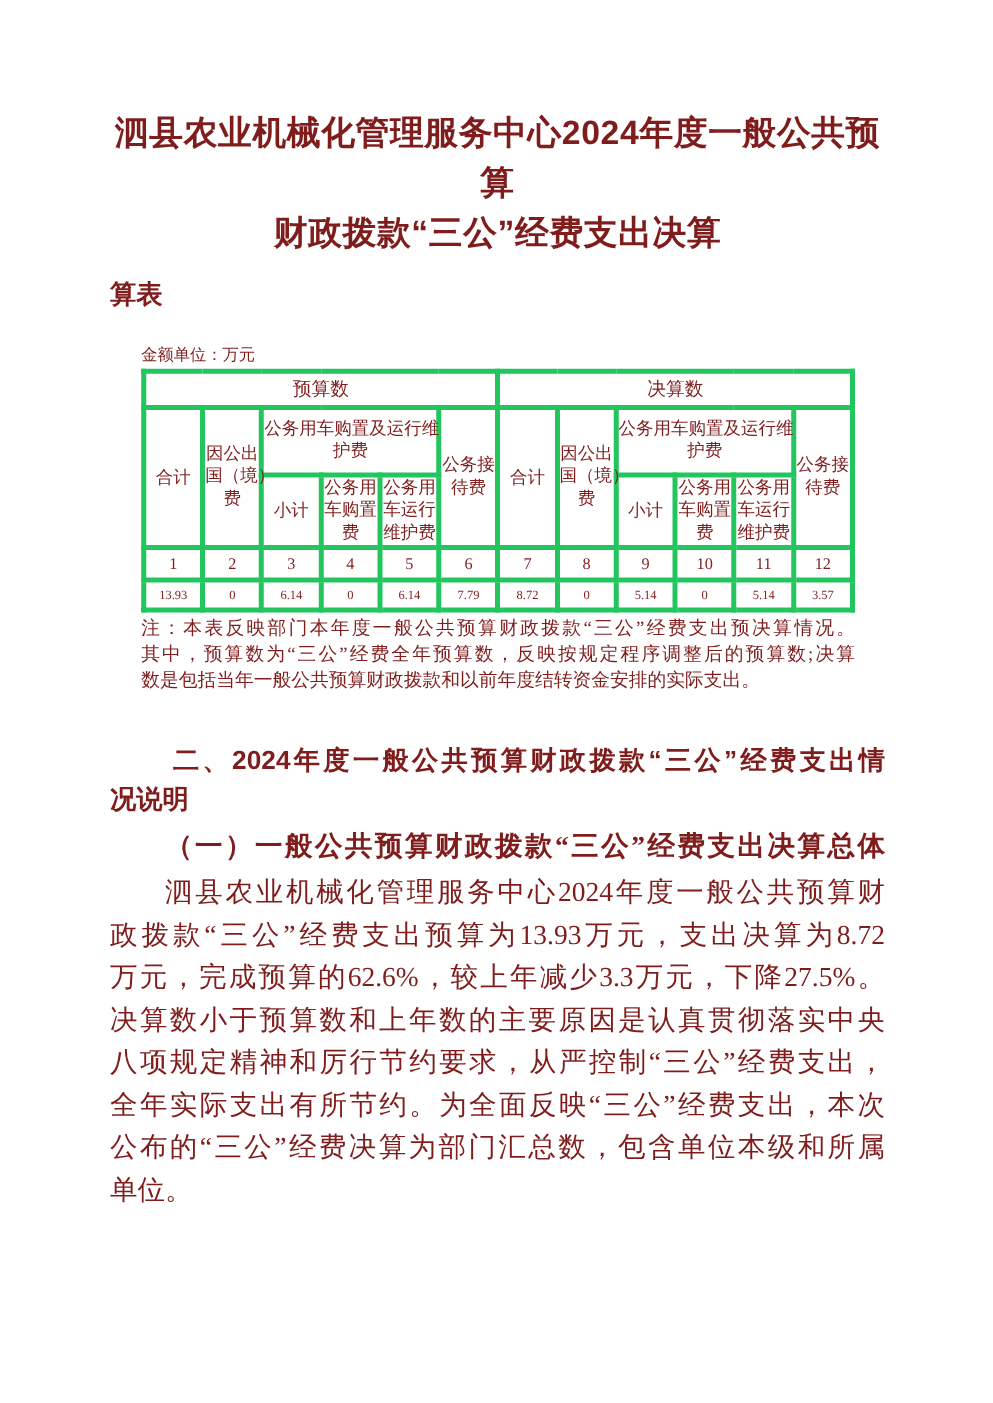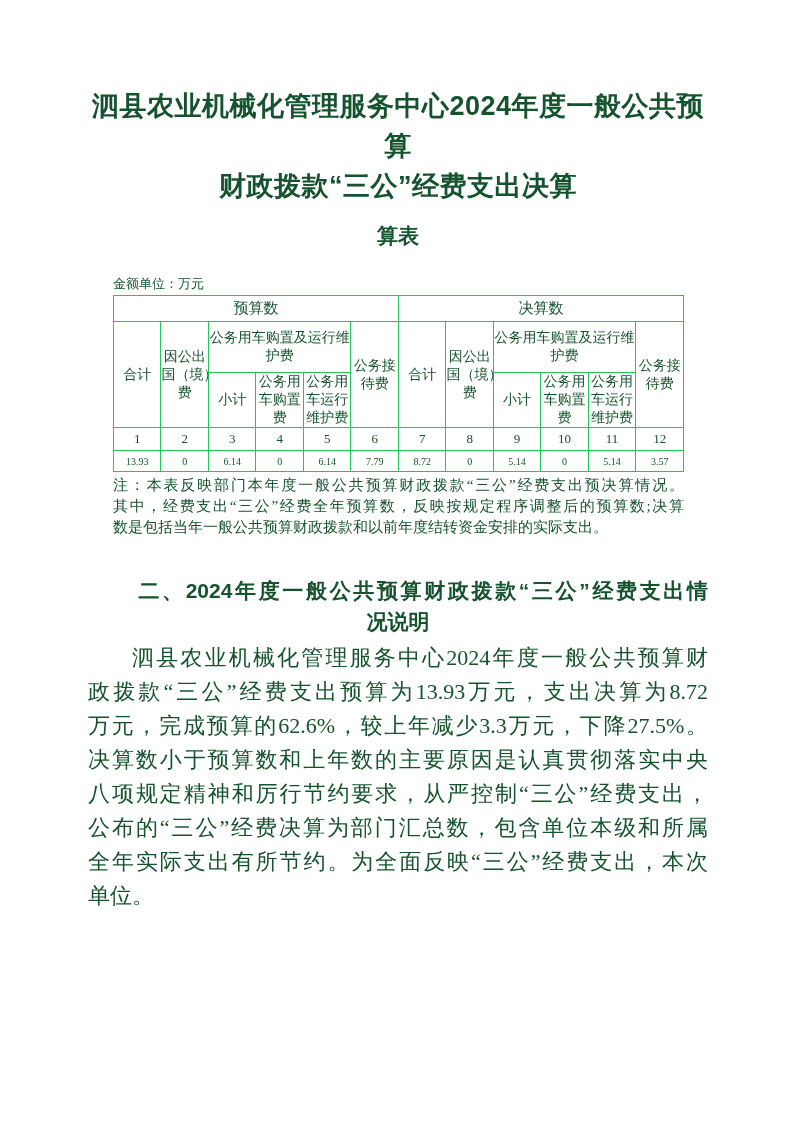--- a/index.html
+++ b/index.html
@@ -2,21 +2,21 @@
 <html><head>
 <meta charset="utf-8">
 <style>
   html,body{margin:0;padding:0;background:#ffffff;}
   .page{
     position:relative;
     width:794px;height:1122px;
     margin:0 auto;
     background:#ffffff;
     font-family:"Liberation Serif", serif;
-    color:#14532d;
+    color:#7f1d1d;
     overflow:hidden;
     box-sizing:border-box;
     padding:86px 86px 12px 88px;
   }
   .jl{text-align:justify;text-align-last:justify;font-family:Liberation Serif, serif;}
   .indent{text-indent:2em;}
   .indent-lg{text-indent:2.4em;}
 
   .doc-title{
     font-family:"Liberation Sans", sans-serif;
@@ -24,39 +24,38 @@
     font-size:27px;
     line-height:40px;
     text-align:center;
     letter-spacing:0.5px;
   }
   .h1line{
     font-family:"Liberation Sans", sans-serif;
     font-weight:bold;
     font-size:21px;
     line-height:31px;
-    text-align:center;
   }
   .sec1{margin-top:14px;}
   .sec2{margin-top:37px;}
 
   .table-wrap{margin:0 24px 0 25px;}
   .unit-line{
     margin-top:24px;
     font-size:13px;
     line-height:18px;
   }
   table.fin{
     width:100%;
     table-layout:fixed;
     border-collapse:collapse;
     margin-top:2px;
   }
   table.fin th, table.fin td{
-    border:1px solid #22c55e;
+    border:4px solid #22c55e;
     padding:0;
     text-align:center;
     vertical-align:middle;
     font-weight:normal;
     font-size:14px;
     overflow:visible;
   }
   tr.grp-row th{height:25px;font-size:15px;}
   tr.hdr-row1 th{height:50px;}
   tr.hdr-row2 th{height:54px;}
@@ -200,36 +199,37 @@
           <td>0</td>
           <td>5.14</td>
           <td>3.57</td>
         </tr>
       </tbody>
     </table>
   </div>
 
   <div class="note">
     <div class="jl">注：本表反映部门本年度一般公共预算财政拨款“三公”经费支出预决算情况。</div>
-    <div class="jl">其中，经费支出“三公”经费全年预算数，反映按规定程序调整后的预算数;决算</div>
+    <div class="jl">其中，预算数为“三公”经费全年预算数，反映按规定程序调整后的预算数;决算</div>
     <div>数是包括当年一般公共预算财政拨款和以前年度结转资金安排的实际支出。</div>
   </div>
 
   <div class="sec2">
     <div class="h1line indent-lg jl">二、2024年度一般公共预算财政拨款“三公”经费支出情</div>
     <div class="h1line">况说明</div>
   </div>
 
   <div class="subh">
+    <div class="indent jl">（一）一般公共预算财政拨款“三公”经费支出决算总体</div>
   </div>
 
   <div class="bodyp">
     <div class="bline indent jl">泗县农业机械化管理服务中心2024年度一般公共预算财</div>
     <div class="bline jl">政拨款“三公”经费支出预算为13.93万元，支出决算为8.72</div>
     <div class="bline jl">万元，完成预算的62.6%，较上年减少3.3万元，下降27.5%。</div>
     <div class="bline jl">决算数小于预算数和上年数的主要原因是认真贯彻落实中央</div>
     <div class="bline jl">八项规定精神和厉行节约要求，从严控制“三公”经费支出，</div>
+    <div class="bline jl">全年实际支出有所节约。为全面反映“三公”经费支出，本次</div>
     <div class="bline jl">公布的“三公”经费决算为部门汇总数，包含单位本级和所属</div>
-    <div class="bline jl">全年实际支出有所节约。为全面反映“三公”经费支出，本次</div>
     <div class="bline">单位。</div>
   </div>
 
 </div>
 
 </body></html>

